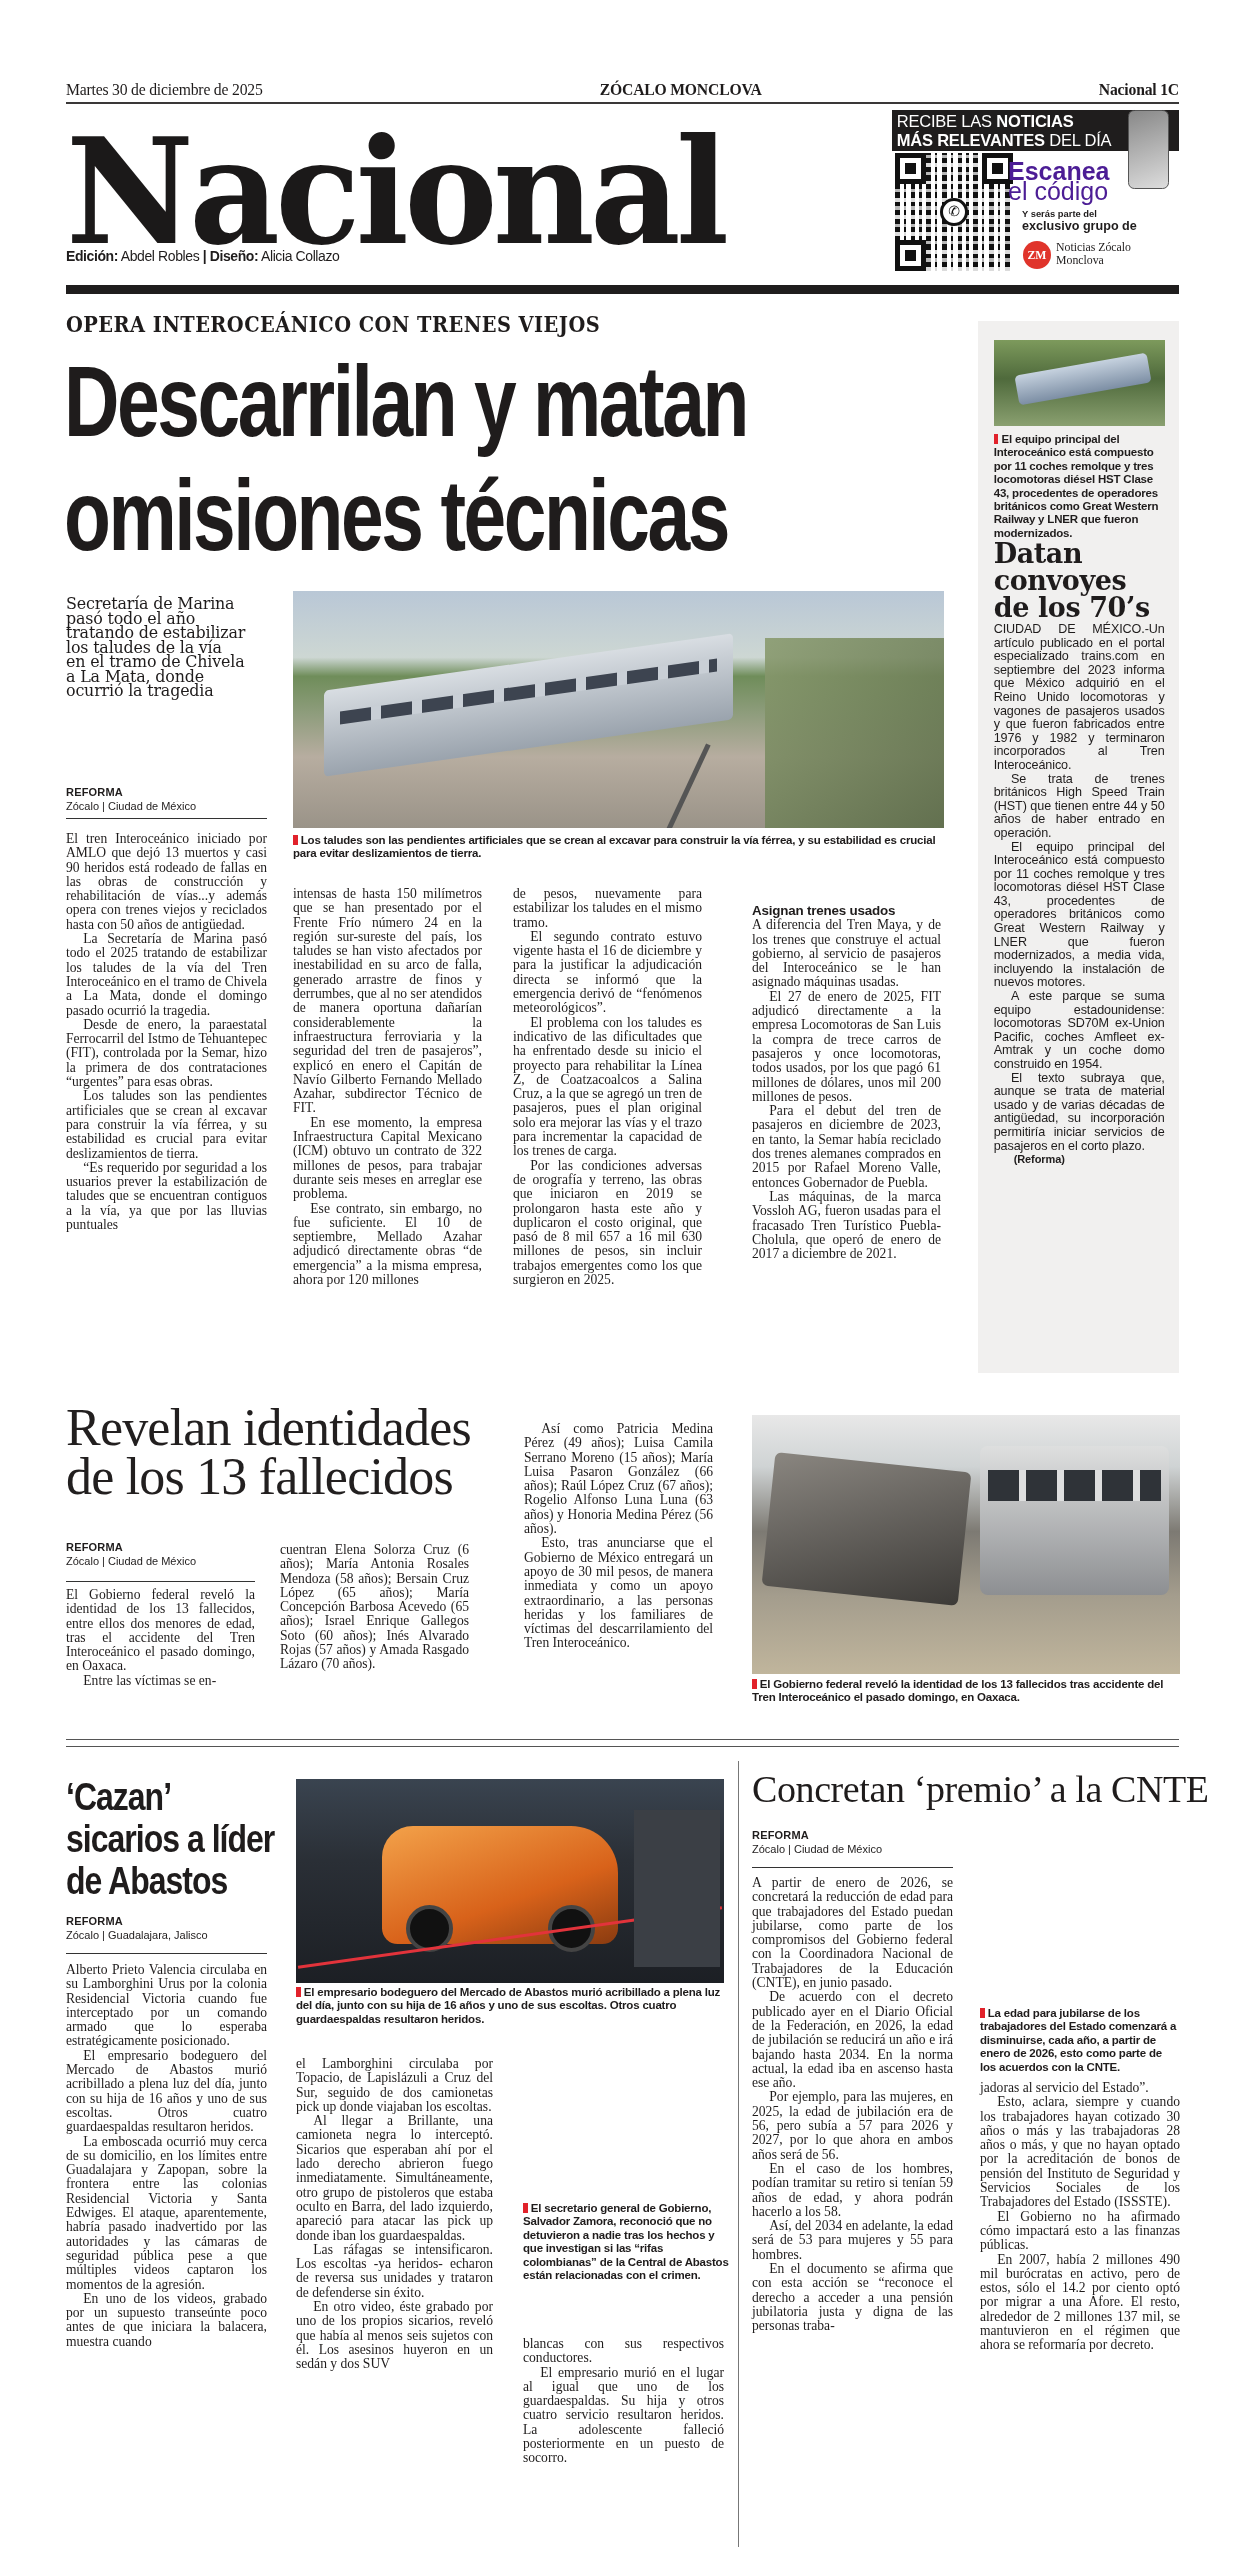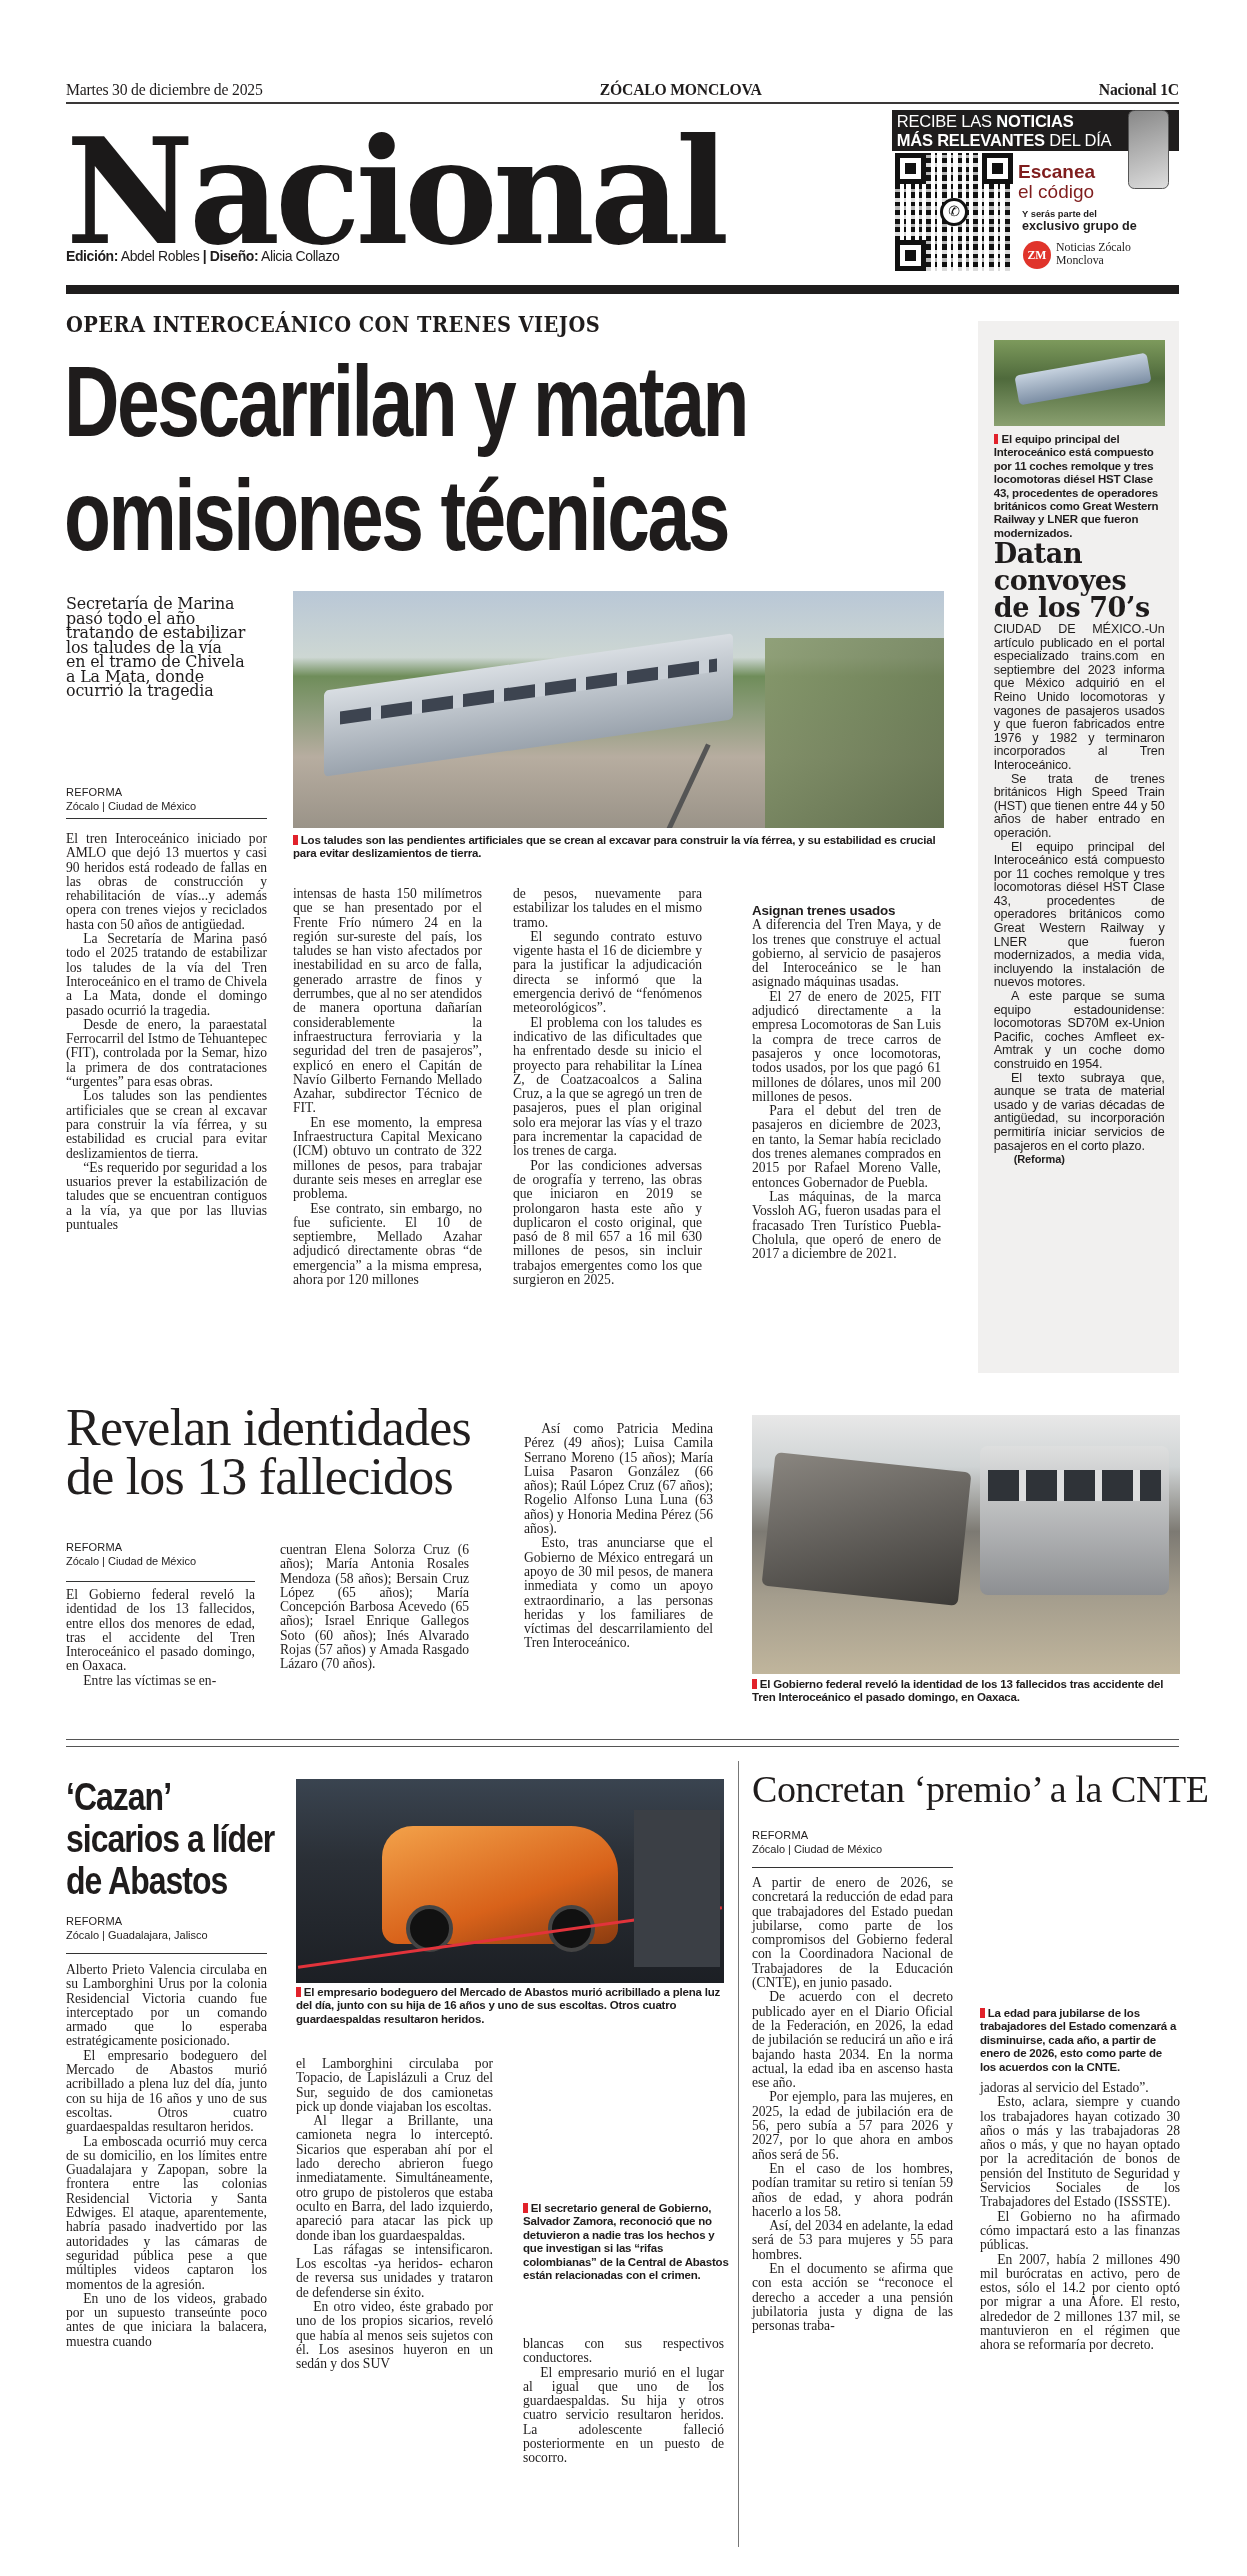--- a/index.html
+++ b/index.html
@@ -25,39 +25,39 @@
   .promo .band b { font-weight: bold; }
   .qr { position: absolute; left: 3.1px; top: 43px; width: 118px; height: 118px; background:
         repeating-linear-gradient(90deg, #111 0 4.7px, #fff 4.7px 8.6px, #111 8.6px 11px, #fff 11px 15.7px),
         #fff; }
   .qr .mask { position: absolute; inset: 0; background:
         repeating-linear-gradient(0deg, rgba(255,255,255,0.85) 0 3.9px, transparent 3.9px 9.4px, rgba(255,255,255,0.7) 9.4px 12.6px, transparent 12.6px 17.3px); }
   .qr .finder { position: absolute; width: 31px; height: 31px; border: 5.5px solid #111; background: #fff; }
   .qr .finder::after { content: ""; position: absolute; left: 4.7px; top: 4.7px; width: 11px; height: 11px; background: #111; }
   .qr .wa { position: absolute; left: 45px; top: 45px; width: 28px; height: 28px; border-radius: 50%; border: 3.1px solid #111; background: #fff;
             font-size: 14px; line-height: 22px; text-align: center; color: #111; }
-  .promo .scan { position: absolute; left: 126px; top: 52px; font-family: "Liberation Sans", sans-serif; color: #7f1d1d; font-size: 19px; line-height: 19.7px; }
+  .promo .scan { position: absolute; left: 116px; top: 52px; font-family: "Liberation Sans", sans-serif; color: #4c1d95; font-size: 25px; line-height: 19.7px; }
   .promo .scan b { font-weight: bold; }
   .promo .small { position: absolute; left: 130px; top: 98px; font-family: "Liberation Sans", sans-serif; font-size: 9.4px; font-weight: bold; }
   .promo .excl { position: absolute; left: 130px; top: 109px; font-family: "Liberation Sans", sans-serif; font-size: 12.6px; font-weight: bold; }
   .promo .logo { position: absolute; left: 131px; top: 131px; width: 28px; height: 28px; border-radius: 50%; background: #e0342b; color: #fff;
                  font-weight: bold; font-size: 11.8px; text-align: center; line-height: 28px; }
   .promo .brand { position: absolute; left: 164px; top: 131px; font-family: "Liberation Serif", serif; font-size: 11.8px; line-height: 12.6px; }
   .phone { position: absolute; left: 236px; top: 0; width: 41px; height: 79px; border-radius: 6.3px; background: linear-gradient(160deg,#888,#ddd); border: 1.6px solid #555; }
   .rule-thick { top: 285px; left: 66px; width: 1113px; height: 9.4px; background: #1f1d1d; }
 
   
   .kicker { top: 311px; left: 66px; font-family: "DejaVu Serif", serif; font-weight: bold; font-size: 22px; letter-spacing: 0.5px; transform: scaleX(0.88); transform-origin: left; }
   .headline { left: 64px; font-family: "Liberation Sans", sans-serif; font-weight: bold; font-size: 96px; letter-spacing: -3.1px;
               line-height: 1; transform: scaleX(0.80) scaleY(1.04); transform-origin: left top; white-space: nowrap; }
   .deck { top: 596px; left: 66px; width: 204px; font-family: "DejaVu Serif", serif; font-size: 19px; line-height: 14px; letter-spacing: -0.2px; }
   .deck span { display: block; transform: scaleX(0.92); transform-origin: left; line-height: 14.5px; font-size: 17.3px; margin-bottom: 0; }
 
   .byline { font-family: "Liberation Sans", sans-serif; font-size: 11px; }
-  .byline .agency { font-weight: normal; letter-spacing: 0.2px; }
+  .byline .agency { font-weight: bold; letter-spacing: 0.2px; }
   .byline .place { display: block; margin-top: 2.4px; }
   .byline-rule { height: 0.8px; background: #333; }
 
   .col { font-family: "Liberation Serif", serif; font-size: 13.6px; line-height: 14.3px; text-align: justify; hyphens: manual; }
   .col p { text-indent: 17.3px; }
   .col p.noindent { text-indent: 0; }
   .col h4 { font-family: "Liberation Sans", sans-serif; font-size: 13.4px; font-weight: bold; margin-top: 9.4px; line-height: 14px; letter-spacing: -0.2px; }
 
   .photo { overflow: hidden; }
   .caption { font-family: "Liberation Sans", sans-serif; font-size: 11.5px; line-height: 13.4px; font-weight: bold; color: #1f1c1c; letter-spacing: -0.2px; }

